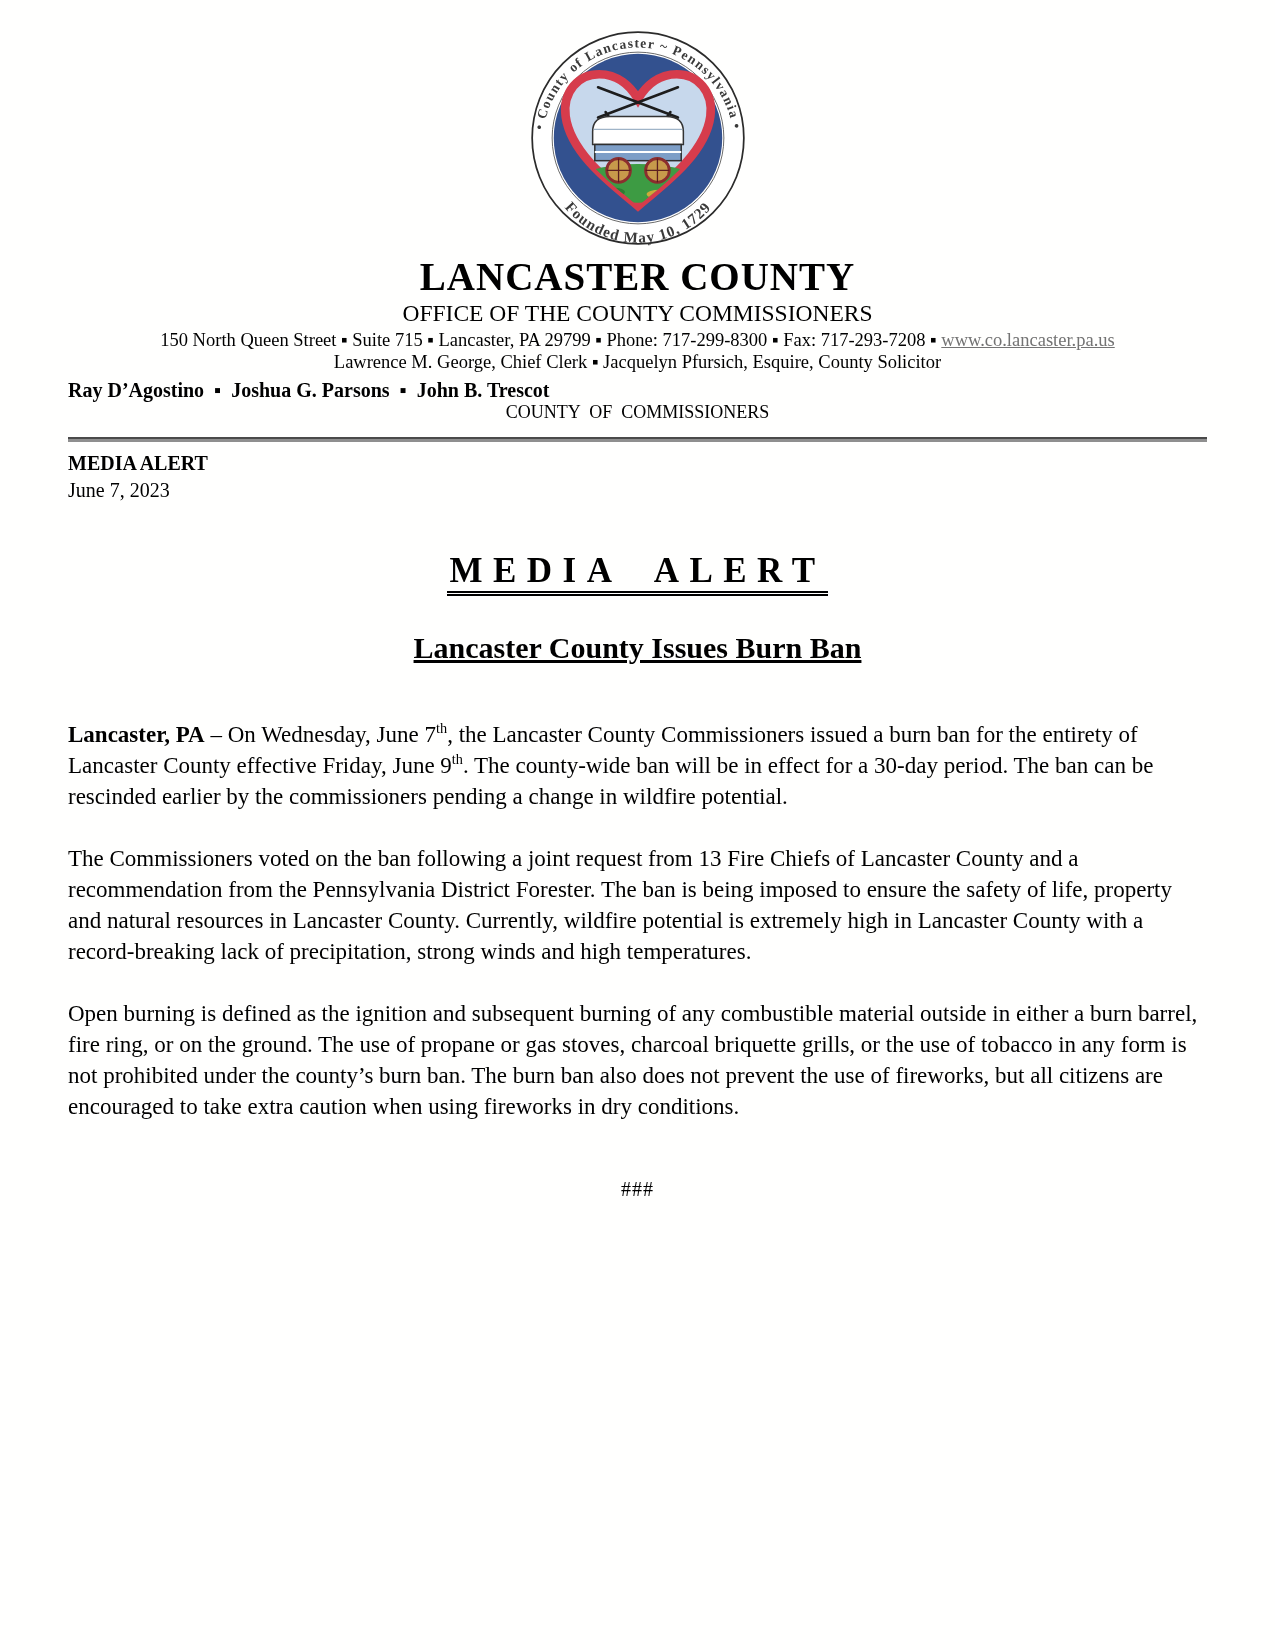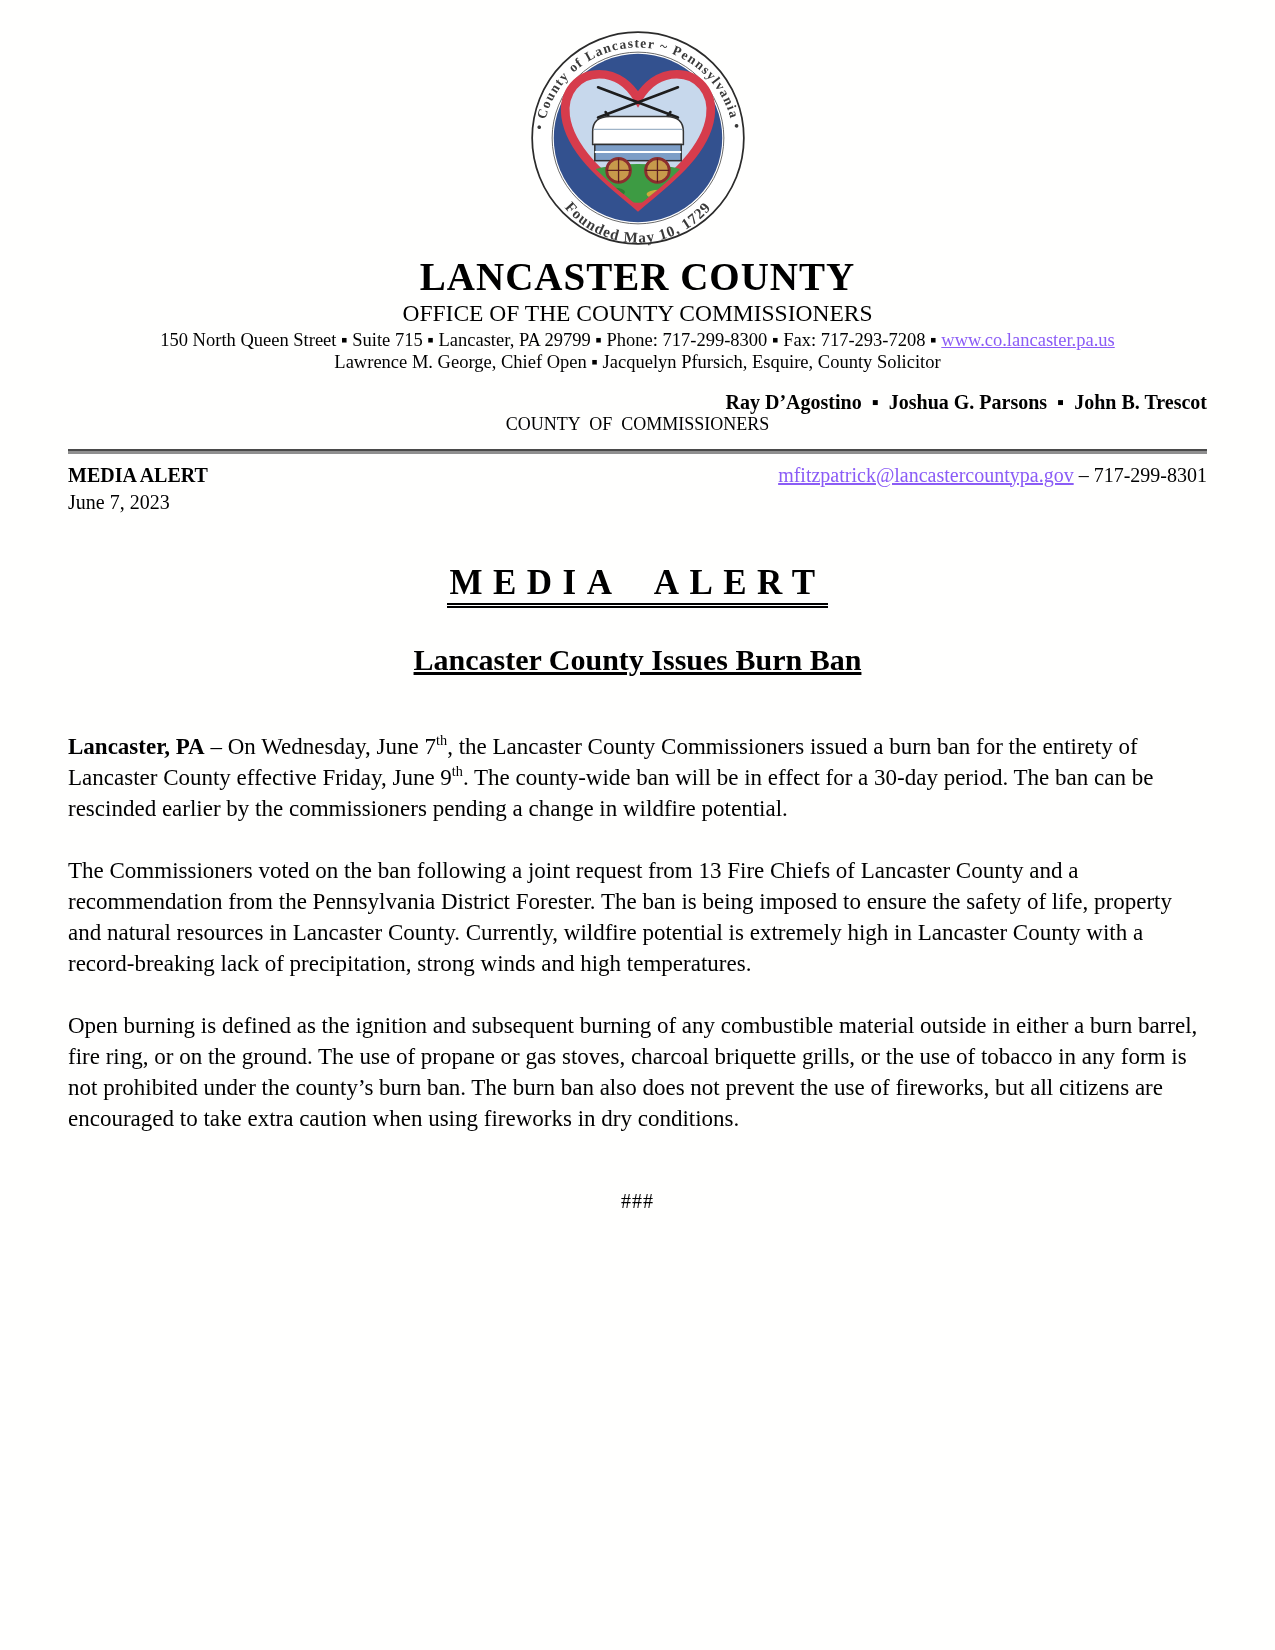--- a/index.html
+++ b/index.html
@@ -24,22 +24,22 @@
     letter-spacing:1px; margin:2px 0 0 0; line-height:1.1;
   }
   .lh-subtitle {
     text-align:center; font-size:23.5px; font-weight:normal;
     margin:1px 0 2px 0; line-height:1.15;
   }
   .lh-address, .lh-staff {
     text-align:center; font-size:18.5px; line-height:1.22; margin:0;
   }
   .lh-comms {
-    text-align:right; font-size:20px; font-weight:bold;
-    margin:16px 0 0 0; line-height:1.2; white-space:pre-wrap;
+    text-align:left; font-size:20px; font-weight:bold;
+    margin:4px 0 0 0; line-height:1.2; white-space:pre-wrap;
   }
   .lh-board {
     text-align:center; font-size:18px; margin:0 0 0 0;
     line-height:1.2; white-space:pre-wrap;
   }
 
   .rule {
     height:3px; background:#8f8f8f; border-top:2px solid #4a4a4a;
     margin:13px 0 8px 0;
   }
@@ -62,21 +62,21 @@
   .sub-heading {
     text-align:center; font-size:30px; font-weight:bold;
     margin:40px 0 0 0;
     text-decoration:underline;
   }
 
   
   .body-text { margin-top:54px; font-size:23px; line-height:31px; }
   .body-text p { margin:0 0 31px 0; }
   sup { font-size:0.62em; line-height:0; vertical-align:super; }
-  a.doc-link { color:#8b5cf6; }
+  a.doc-link { color:#737373; }
   .end-mark { text-align:center; font-size:20px; margin-top:52px; letter-spacing:1px; }
 </style>
 </head>
 <body>
 
 <div class="page">
   <div class="content">
 
     <div class="seal-wrap">
       <svg viewBox="0 0 200 200">
@@ -130,33 +130,32 @@
               <line x1="107" y1="130" x2="129" y2="130"></line>
             </g>
           </g>
         </g>
       </svg>
     </div>
 
     <div class="lh-title">LANCASTER COUNTY</div>
     <div class="lh-subtitle">OFFICE OF THE COUNTY COMMISSIONERS</div>
     <div class="lh-address"><span>150 North Queen Street ▪ Suite 715 ▪ Lancaster, PA 29799 ▪ Phone: 717-299-8300 ▪ Fax: 717-293-7208 ▪ </span><a class="doc-link" href="#">www.co.lancaster.pa.us</a></div>
-    <div class="lh-staff">Lawrence M. George, Chief Open ▪ Jacquelyn Pfursich, Esquire, County Solicitor</div>
+    <div class="lh-staff">Lawrence M. George, Chief Clerk ▪ Jacquelyn Pfursich, Esquire, County Solicitor</div>
     <div class="lh-comms">Ray D’Agostino  ▪  Joshua G. Parsons  ▪  John B. Trescot</div>
     <div class="lh-board">COUNTY  OF  COMMISSIONERS</div>
 
     <div class="rule"></div>
 
     <div class="meta-row">
       <div class="meta-left">
         <div class="bold">MEDIA ALERT</div>
         <div>June 7, 2023</div>
       </div>
       <div class="meta-right">
-        <div><a class="doc-link" href="#">mfitzpatrick@lancastercountypa.gov</a><span> – 717-299-8301</span></div>
       </div>
     </div>
 
     <div class="main-heading"><span>MEDIA ALERT</span></div>
     <div class="sub-heading">Lancaster County Issues Burn Ban</div>
 
     <div class="body-text">
       <p><span class="bold">Lancaster, PA</span><span> – On Wednesday, June 7</span><sup>th</sup><span>, the Lancaster County Commissioners issued a burn ban for the entirety of Lancaster County effective Friday, June 9</span><sup>th</sup><span>. The county-wide ban will be in effect for a 30-day period. The ban can be rescinded earlier by the commissioners pending a change in wildfire potential.</span></p>
       <p>The Commissioners voted on the ban following a joint request from 13 Fire Chiefs of Lancaster County and a recommendation from the Pennsylvania District Forester. The ban is being imposed to ensure the safety of life, property and natural resources in Lancaster County. Currently, wildfire potential is extremely high in Lancaster County with a record-breaking lack of precipitation, strong winds and high temperatures.</p>
       <p>Open burning is defined as the ignition and subsequent burning of any combustible material outside in either a burn barrel, fire ring, or on the ground. The use of propane or gas stoves, charcoal briquette grills, or the use of tobacco in any form is not prohibited under the county’s burn ban. The burn ban also does not prevent the use of fireworks, but all citizens are encouraged to take extra caution when using fireworks in dry conditions.</p>

